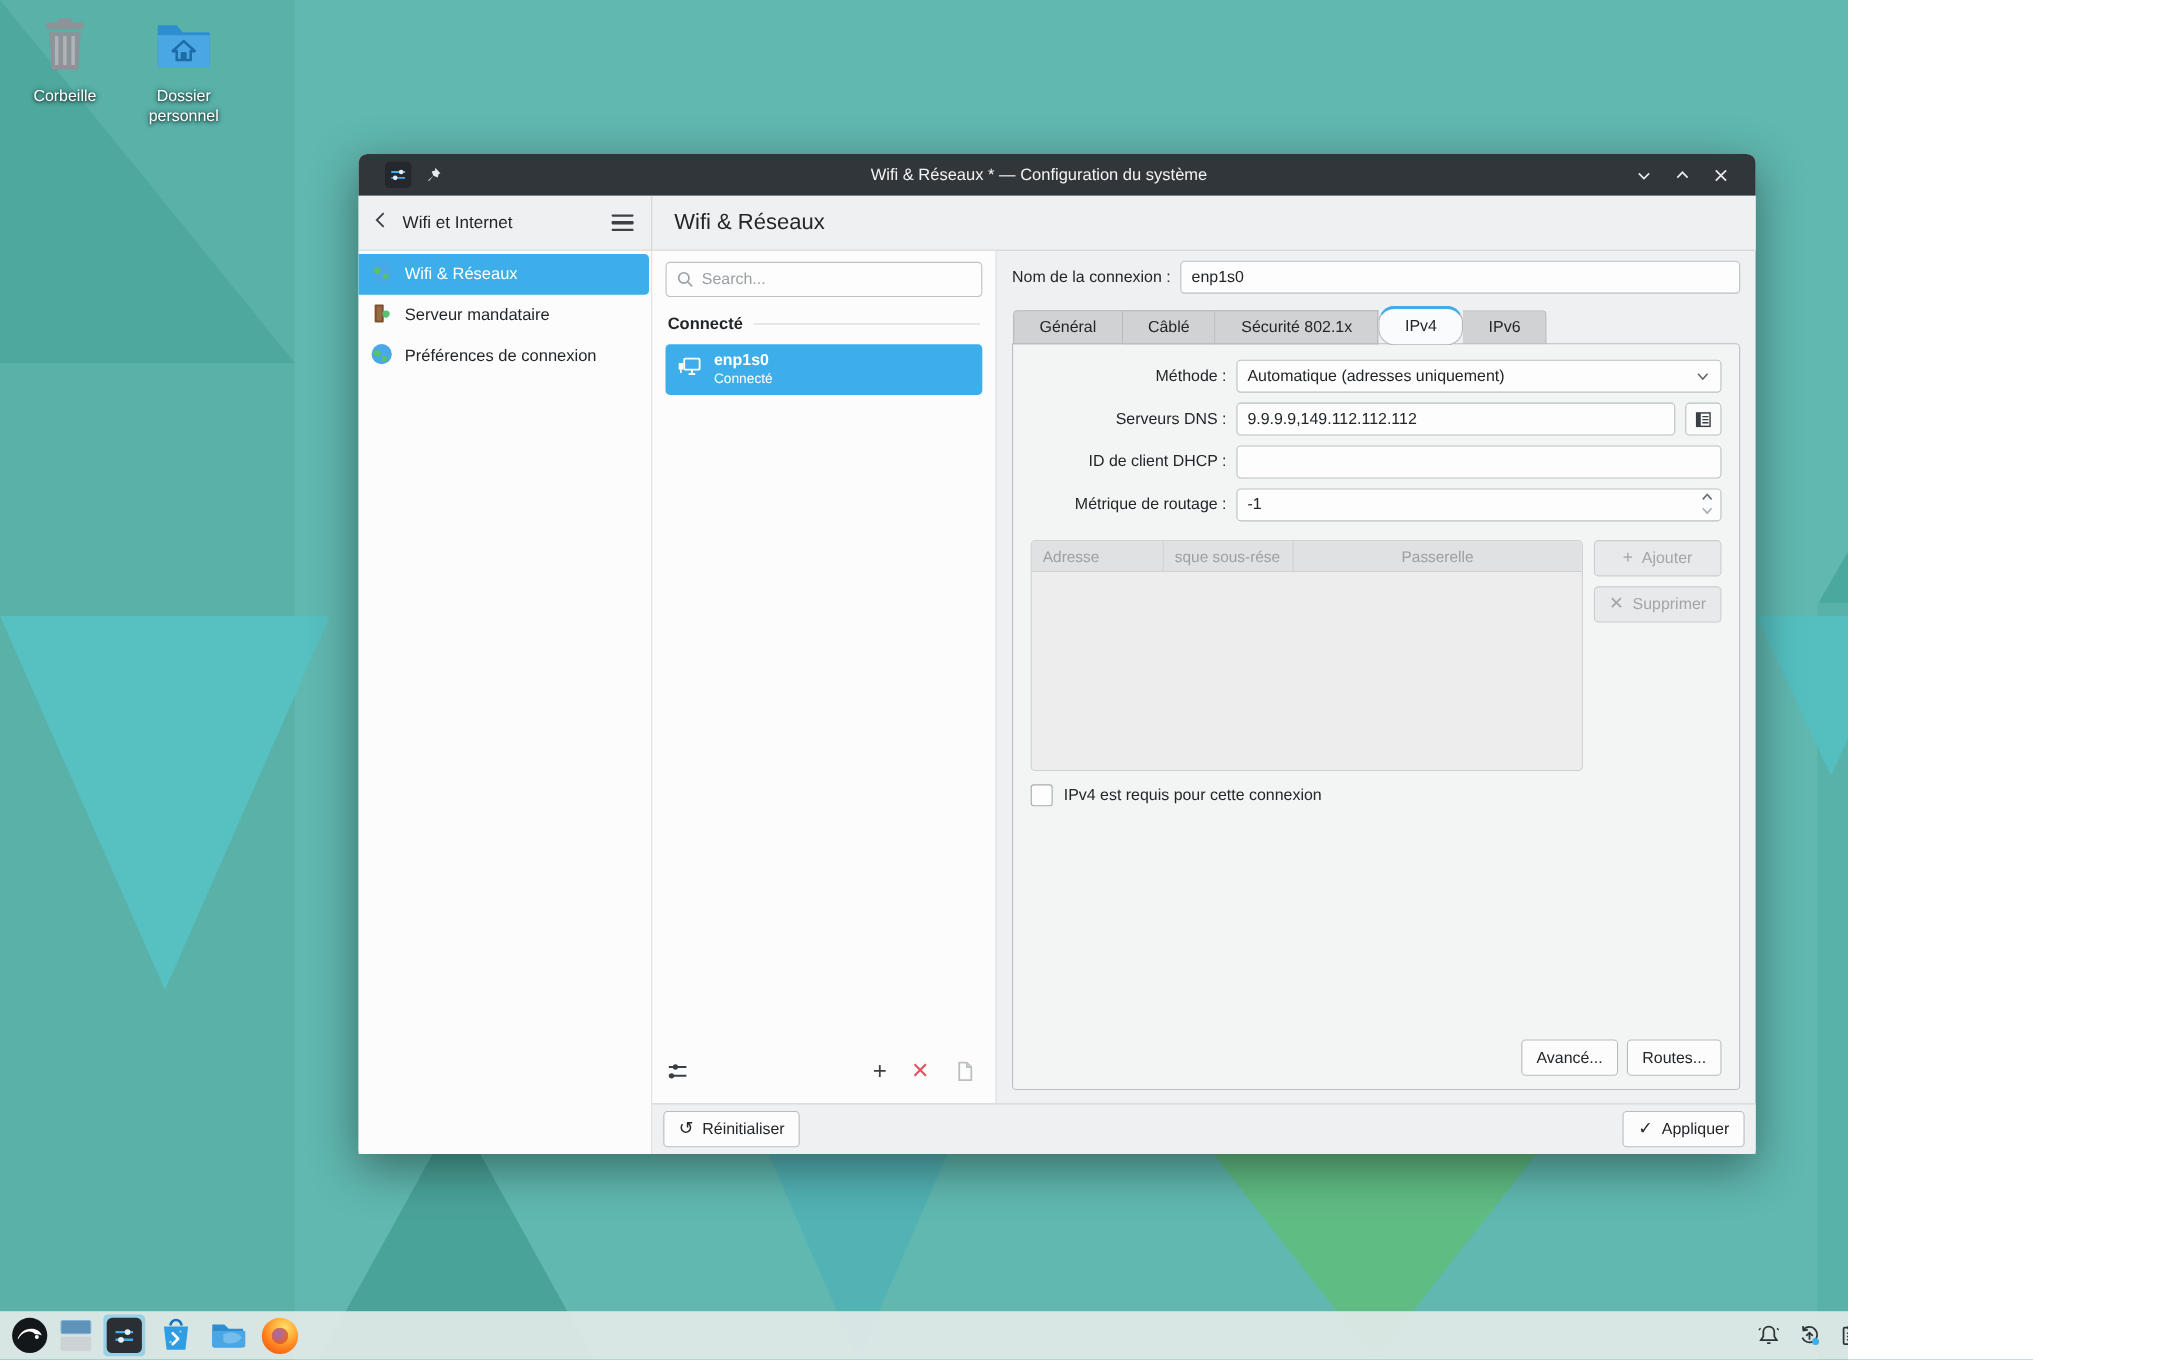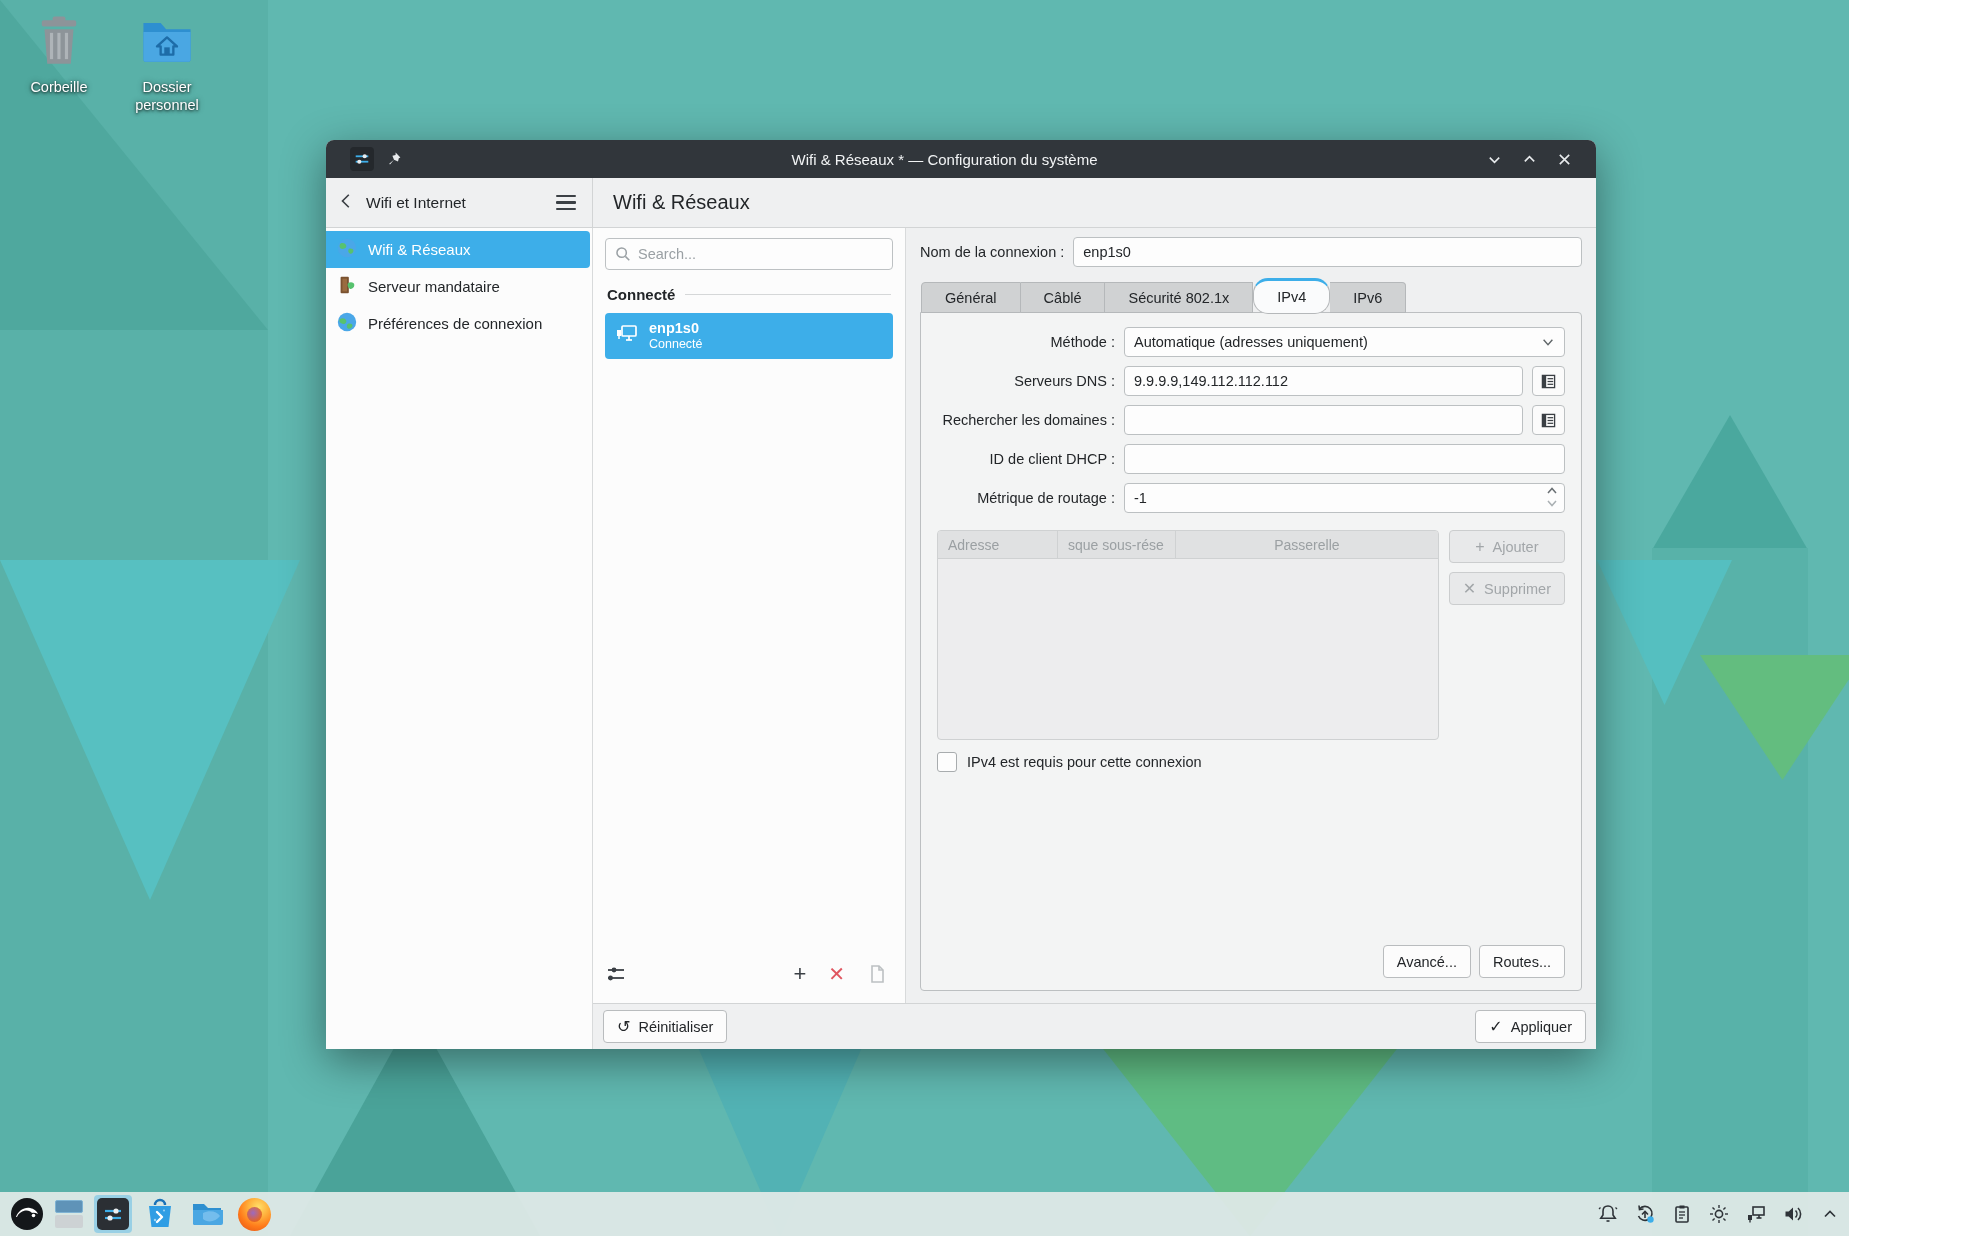--- a/index.html
+++ b/index.html
@@ -1,18 +1,18 @@
 <!DOCTYPE html>
 <html><head>
 <meta charset="utf-8">
 <style>
   * { margin:0; padding:0; box-sizing:border-box; }
   html,body{ width:1983px; height:1236px; }
   .screen{
-    position:relative; width:1849px; height:1236px; overflow:hidden;
+    position:relative; width:1680px; height:1236px; overflow:hidden;
     background:#60b8b0; font-family:"Liberation Sans","DejaVu Sans",sans-serif; color:#232629;
   }
   
   .shape{ position:absolute; }
   .tri-down{ clip-path:polygon(0 0,100% 0,50% 100%); }
   .tri-up{ clip-path:polygon(50% 0,100% 100%,0 100%); }
   .tri-bl{ clip-path:polygon(0 0,100% 100%,0 100%); }
   .tri-br{ clip-path:polygon(100% 0,100% 100%,0 100%); }
 
   
@@ -375,33 +375,20 @@
                   <svg width="15" height="15" viewBox="0 0 16 16">
                     <rect x="1.5" y="1.5" width="13" height="13" fill="none" stroke="#3a3f44" stroke-width="1.4"></rect>
                     <rect x="1.5" y="1.5" width="4" height="13" fill="#3a3f44"></rect>
                     <line x1="7" y1="5" x2="13" y2="5" stroke="#3a3f44" stroke-width="1.3"></line>
                     <line x1="7" y1="8" x2="13" y2="8" stroke="#3a3f44" stroke-width="1.3"></line>
                     <line x1="7" y1="11" x2="13" y2="11" stroke="#3a3f44" stroke-width="1.3"></line>
                   </svg>
                 </span>
               </div>
               <div class="f-row">
-                <span class="f-label">Rechercher les domaines :</span>
-                <input class="text-input" style="flex: 1 1 0%;" type="text">
-                <span class="sq-btn">
-                  <svg width="15" height="15" viewBox="0 0 16 16">
-                    <rect x="1.5" y="1.5" width="13" height="13" fill="none" stroke="#3a3f44" stroke-width="1.4"></rect>
-                    <rect x="1.5" y="1.5" width="4" height="13" fill="#3a3f44"></rect>
-                    <line x1="7" y1="5" x2="13" y2="5" stroke="#3a3f44" stroke-width="1.3"></line>
-                    <line x1="7" y1="8" x2="13" y2="8" stroke="#3a3f44" stroke-width="1.3"></line>
-                    <line x1="7" y1="11" x2="13" y2="11" stroke="#3a3f44" stroke-width="1.3"></line>
-                  </svg>
-                </span>
-              </div>
-              <div class="f-row">
                 <span class="f-label">ID de client DHCP :</span>
                 <input class="text-input" style="flex: 1 1 0%;" type="text">
               </div>
               <div class="f-row">
                 <span class="f-label">Métrique de routage :</span>
                 <span class="spin-wrap">
                   <input class="text-input" type="text" value="-1" style="">
                   <span class="spin-arrows">
                     <svg width="12" height="10" viewBox="0 0 12 10">
                         <polyline points="2,7 6,2.5 10,7" fill="none" stroke="#6a7074" stroke-width="1.5"></polyline>

